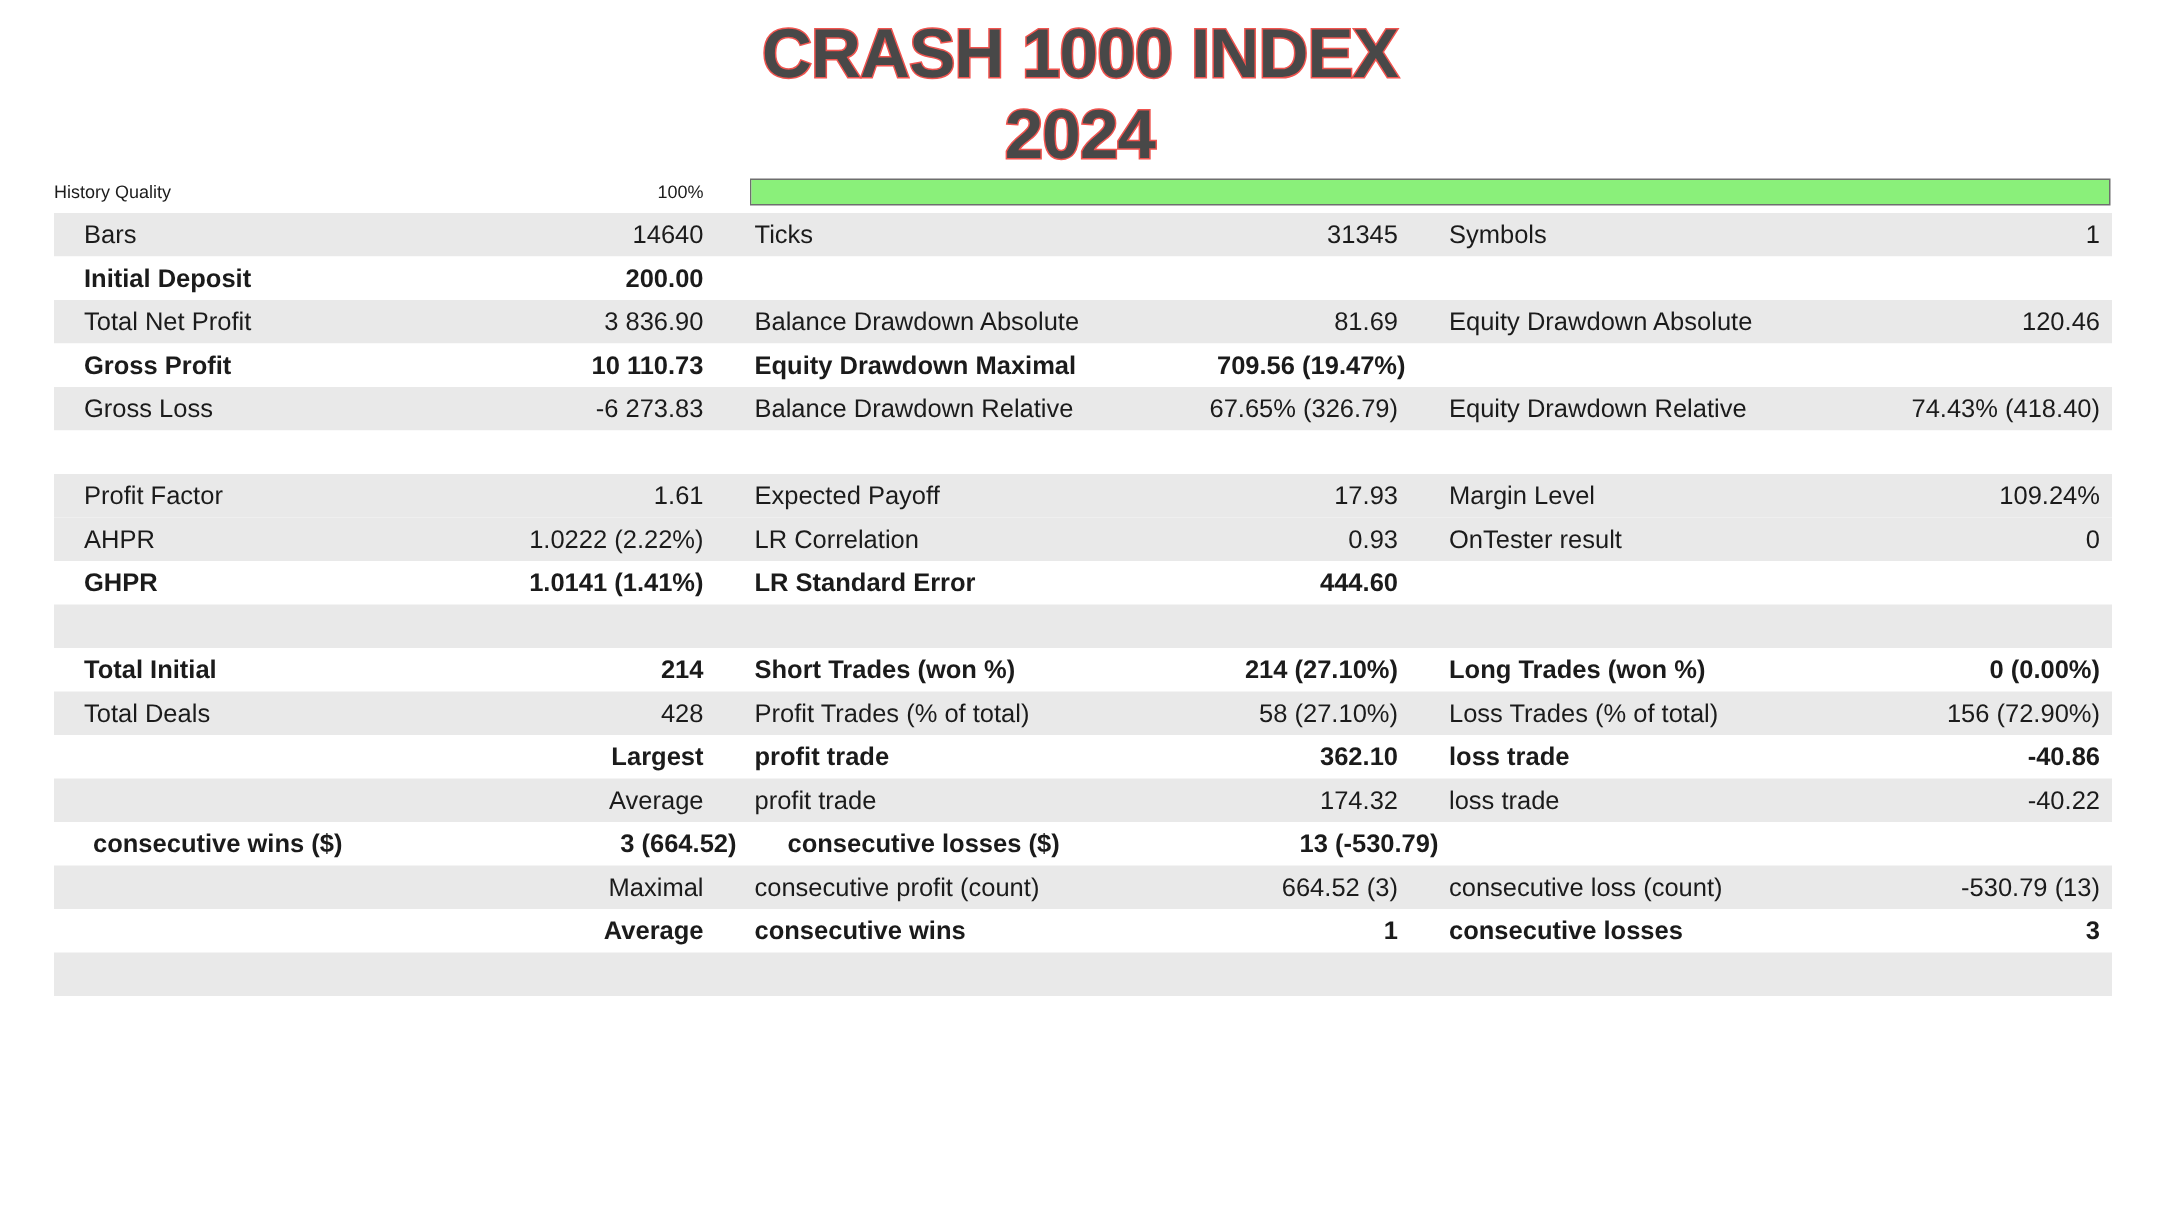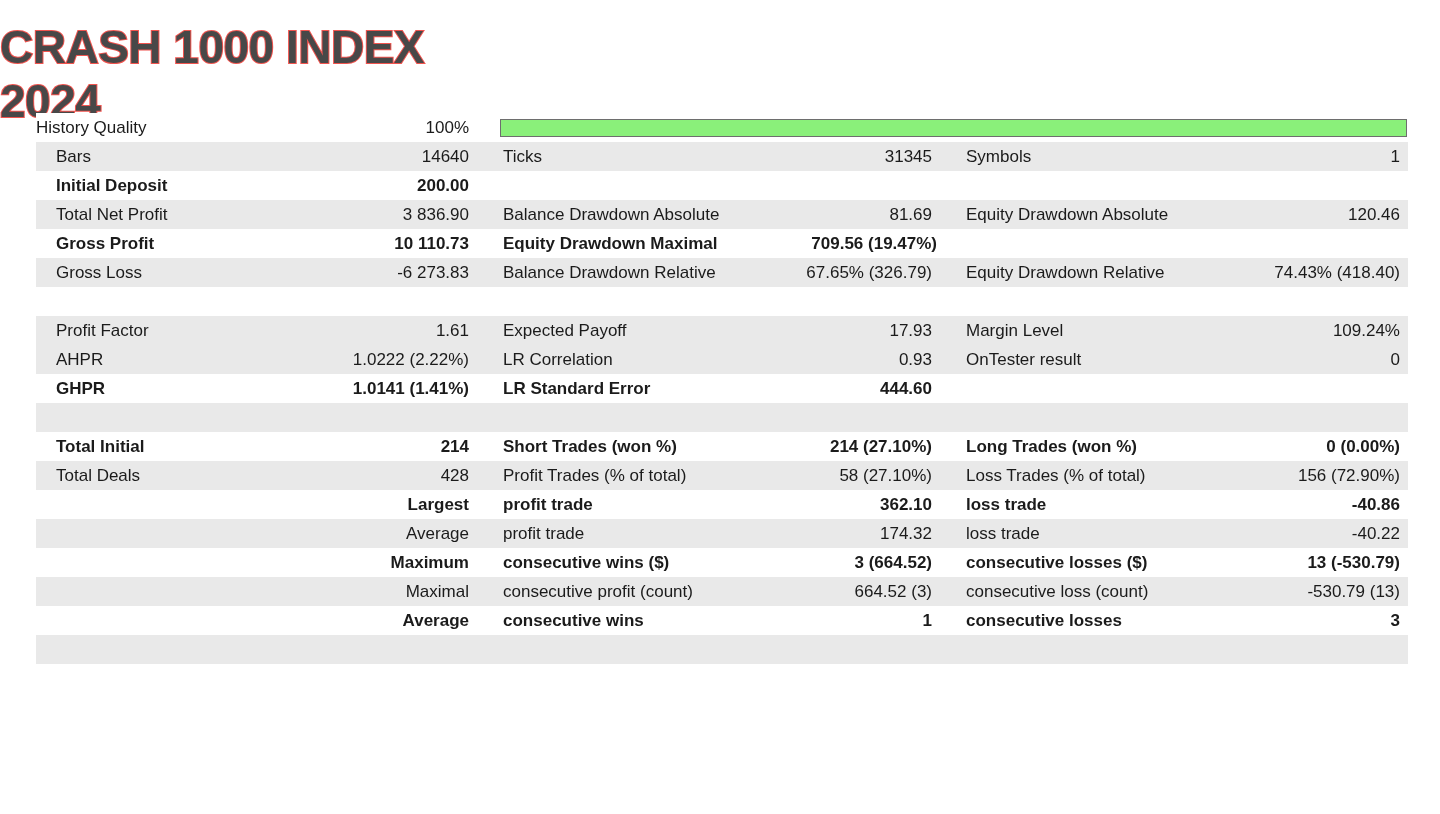--- a/index.html
+++ b/index.html
@@ -11,22 +11,22 @@
     width: 1440px;
     height: 814px;
     font-family: "Liberation Sans", sans-serif;
     overflow: hidden;
     position: relative;
   }
 
   
   #title-block {
     width: 100%;
-    text-align: left;
-    padding-top: 20px;
+    text-align: center;
+    padding-top: 8px;
   }
   .title-line {
     font-family: "Liberation Sans", sans-serif;
     font-weight: bold;
     font-size: 46px;
     line-height: 54px;
     letter-spacing: -0.5px;
     color: #484848;
     -webkit-text-stroke: 2px #f0544f;
     paint-order: stroke fill;
@@ -82,21 +82,21 @@
     width: 100%;
     align-items: center;
     background: #ffffff;
   }
   .qualbar-left {
     width: 441px;
     height: 29px;
     display: flex;
     align-items: center;
     box-sizing: border-box;
-    font-size: 17px;
+    font-size: 12px;
     color: #1b1b1b;
   }
   .qualbar-track {
     flex: 1 1 auto;
     height: 18px;
     margin-left: 23px;
     margin-right: 1px;
     border: 1px solid #6e6e6e;
     background: #ffffff;
     box-sizing: border-box;
@@ -312,24 +312,20 @@
       <div class="cell col2">
         <span class="label">profit trade</span>
         <span class="value">174.32</span>
       </div>
       <div class="cell col3">
         <span class="label">loss trade</span>
         <span class="value">-40.22</span>
       </div>
     </div>
     <div class="row plain">
-      <div class="cell col1">
-        <span class="label"></span>
-        <span class="value">Maximum</span>
-      </div>
       <div class="cell col2">
         <span class="label">consecutive wins ($)</span>
         <span class="value">3 (664.52)</span>
       </div>
       <div class="cell col3">
         <span class="label">consecutive losses ($)</span>
         <span class="value">13 (-530.79)</span>
       </div>
     </div>
     <div class="row shaded">

